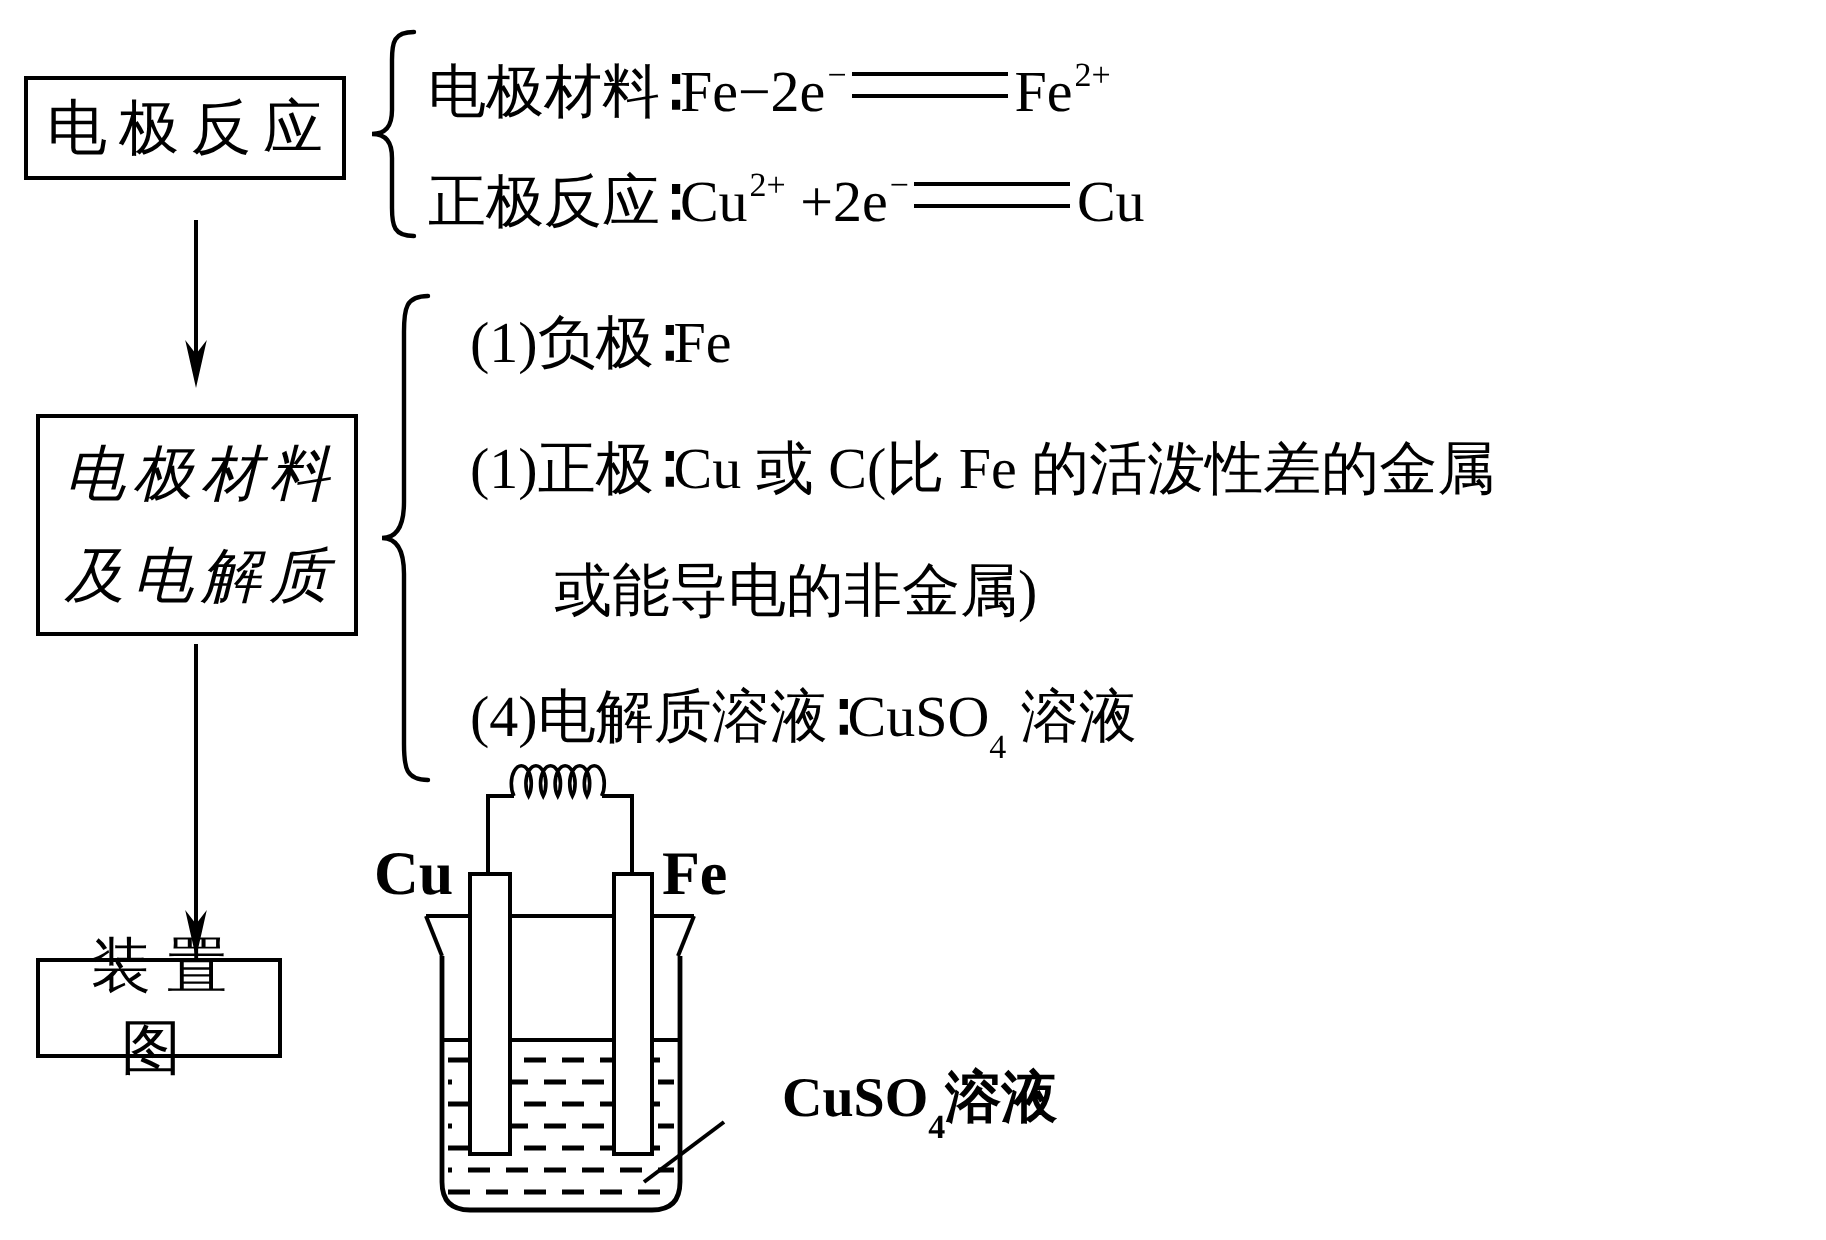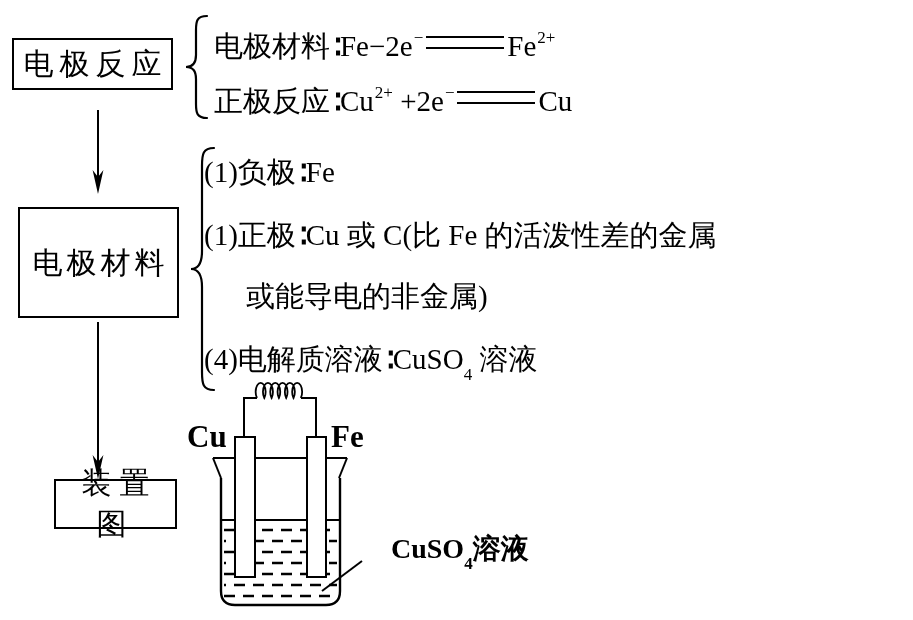--- a/index.html
+++ b/index.html
@@ -7,21 +7,21 @@
         font-family:"Liberation Serif","DejaVu Serif",serif;color:#000;}
   .abs{position:absolute;}
   .node-box{border:2px solid #000;background:#fff;display:flex;align-items:center;
             justify-content:center;text-align:center;font-size:30px;}
   .ls6{letter-spacing:6px;text-indent:6px;}
   .node-box .two-line{line-height:51px;letter-spacing:4px;text-indent:4px;}
   .formula{font-size:29px;white-space:nowrap;line-height:38px;}
   .formula sup{font-size:17px;position:relative;top:-2px;margin-left:1px;}
   .dbond{display:inline-block;width:78px;height:9px;border-top:2px solid #000;
          border-bottom:2px solid #000;vertical-align:7px;margin:0 3px;}
-  .mat-line{font-size:29px;white-space:nowrap;line-height:38px;}
+  .mat-line{font-size:29px;white-space:nowrap;line-height:38px;padding-left:31px;}
   .mat-line sub{font-size:17px;position:relative;top:4px;}
   .dev-label{font-size:31px;font-weight:bold;white-space:nowrap;}
   .sol-label{font-size:28px;font-weight:bold;white-space:nowrap;margin-left:41px;}
   .sol-label sub{font-size:17px;position:relative;top:4px;}
   svg{display:block;overflow:visible;}
 </style>
 </head>
 <body>
 
 <div id="page">
@@ -40,23 +40,24 @@
 
   <div class="abs formula" style="left:214px;top:76px;">
     <span>正极反应∶</span><span>Cu</span><sup>2+</sup><span> +2e</span><sup>−</sup><span class="dbond"></span><span>Cu</span>
   </div>
 
   <svg class="abs" style="left:90px;top:110px;" width="16" height="84" viewBox="0 0 16 84">
     <line x1="8" y1="0" x2="8" y2="68" stroke="#000" stroke-width="2"></line>
     <polygon points="8,84 2.6,60 8,67 13.4,60" fill="#000"></polygon>
   </svg>
 
-  <div class="abs node-box" style="left:18px;top:207px;width:157px;height:107px;">
+  <div class="abs node-box" style="left:18px;top:207px;width:157px;height:107px;font-style:italic;">
     <div class="two-line">
       <div>电极材料</div>
+      <div>及电解质</div>
     </div>
   </div>
 
   <svg class="abs" style="left:188px;top:145px;" width="30" height="248" viewBox="0 0 30 248">
     <path d="M26,3 C15,3 14,9 14,21 L14,106 C14,117 11,124 3,124 C11,124 14,131 14,142 L14,227 C14,239 15,245 26,245" fill="none" stroke="#000" stroke-width="2.2" stroke-linecap="round"></path>
   </svg>
 
   <div class="abs mat-line" style="left:204px;top:153px;">
     <span>(1)负极∶Fe</span>
   </div>
@@ -68,21 +69,21 @@
   </div>
   <div class="abs mat-line" style="left:204px;top:340px;">
     <span>(4)电解质溶液∶CuSO</span><sub>4</sub><span> 溶液</span>
   </div>
 
   <svg class="abs" style="left:90px;top:322px;" width="16" height="157" viewBox="0 0 16 157">
     <line x1="8" y1="0" x2="8" y2="141" stroke="#000" stroke-width="2"></line>
     <polygon points="8,157 2.6,133 8,140 13.4,133" fill="#000"></polygon>
   </svg>
 
-  <div class="abs node-box" style="left:18px;top:479px;width:119px;height:46px;letter-spacing:8px;text-indent:8px;margin-left:36px;">
+  <div class="abs node-box" style="left:18px;top:479px;width:119px;height:46px;letter-spacing:8px;text-indent:8px;">
     <span>装置图</span>
   </div>
 
   <svg class="abs" style="left:180px;top:383px;" width="345" height="237" viewBox="0 0 345 237">
 
     <g>
       <line x1="33" y1="75" x2="167" y2="75" stroke="#000" stroke-width="2"></line>
       <line x1="33" y1="75" x2="41" y2="95" stroke="#000" stroke-width="2"></line>
       <line x1="167" y1="75" x2="159" y2="95" stroke="#000" stroke-width="2"></line>
       <path d="M41,95 L41,208 Q41,222 55,222 L146,222 Q160,222 160,208 L160,95" fill="none" stroke="#000" stroke-width="2.4"></path>

